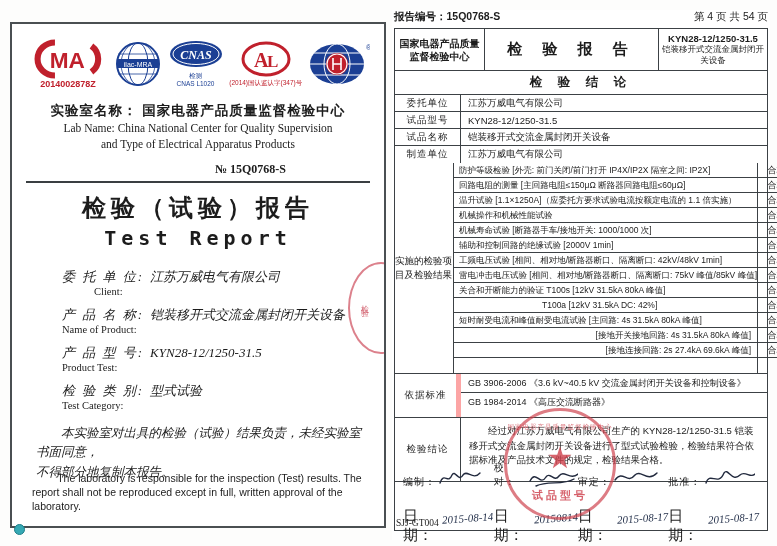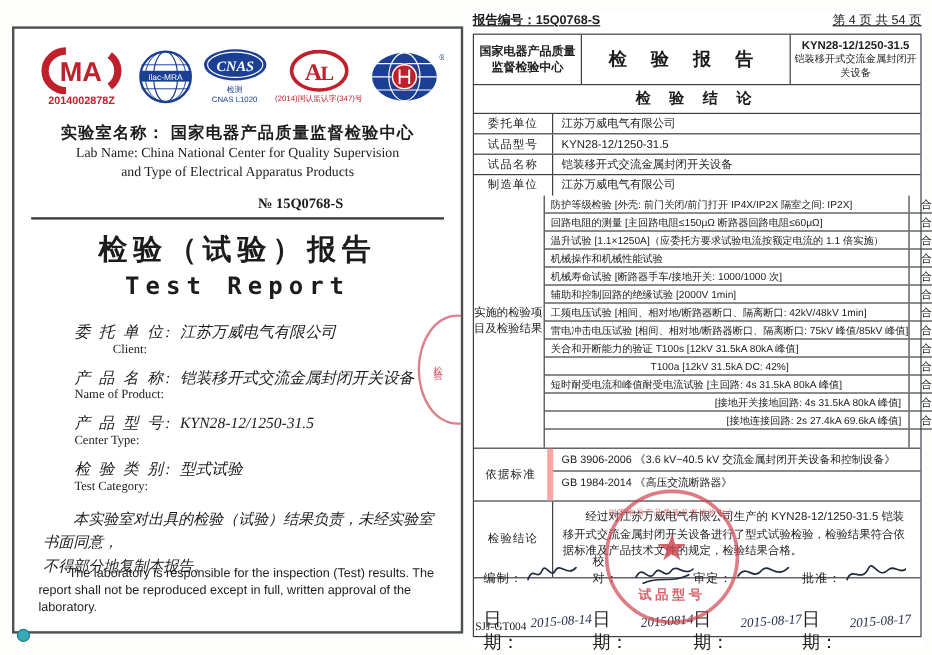--- a/index.html
+++ b/index.html
@@ -40,21 +40,21 @@
   .stamp-left { position:absolute; right:-30px; top:238px; width:66px; height:92px;
     border:2px solid rgba(198,52,70,.62); border-radius:50%; }
   .stamp-left span { position:absolute; left:8px; top:34px; color:rgba(198,52,70,.75);
     font-size:8px; writing-mode:vertical-rl; letter-spacing:1px; }
   .teal-dot { position:absolute; left:14px; top:524px; width:11px; height:11px;
     background:#35a9b4; border-radius:50%; border:1px solid #1d7d88; }
 
   
   .page-right { position:absolute; left:392px; top:10px; width:378px; height:530px; background:#fff; }
   .meta-row { position:absolute; top:0; left:2px; right:2px; height:15px;
-    display:flex; justify-content:space-between; font-size:10.5px;text-decoration:underline; }
+    display:flex; justify-content:space-between; font-size:10.5px; }
   .meta-left { font-weight:bold; }
   .rtable { position:absolute; top:18px; left:2px; right:2px; border:1.6px solid #3c4145; background:#fff; }
   .rrow { display:flex; border-bottom:1px solid #3c4145; }
   .rrow:last-child { border-bottom:none; }
   .hdr-row { height:42px; }
   .hdr-org { width:90px; border-right:1px solid #3c4145; display:flex; align-items:center; justify-content:center;
     text-align:center; font-size:10px; font-weight:bold; line-height:1.3; padding:2px; }
   .hdr-title { flex:1; border-right:1px solid #3c4145; display:flex; align-items:center; justify-content:center;
     font-size:15px; font-weight:bold; letter-spacing:8px; }
   .hdr-model { width:108px; display:flex; flex-direction:column; align-items:center; justify-content:center;
@@ -183,21 +183,21 @@
         <div class="field">
           <div class="cn-row"><span class="cn-label">委 托 单 位:</span><span class="cn-value">江苏万威电气有限公司</span></div>
           <div class="en-label">Client:</div>
         </div>
         <div class="field">
           <div class="cn-row"><span class="cn-label">产 品 名 称:</span><span class="cn-value">铠装移开式交流金属封闭开关设备</span></div>
           <div class="en-label">Name of Product:</div>
         </div>
         <div class="field">
           <div class="cn-row"><span class="cn-label">产 品 型 号:</span><span class="cn-value">KYN28-12/1250-31.5</span></div>
-          <div class="en-label">Center Type:</div>
+          <div class="en-label">Product Test:</div>
         </div>
         <div class="field">
           <div class="cn-row"><span class="cn-label">检 验 类 别:</span><span class="cn-value">型式试验</span></div>
           <div class="en-label">Test Category:</div>
         </div>
       </div>
 
     <div class="disc-cn">
       <div class="l1">本实验室对出具的检验（试验）结果负责，未经实验室书面同意，</div>
       <div>不得部分地复制本报告。</div>

